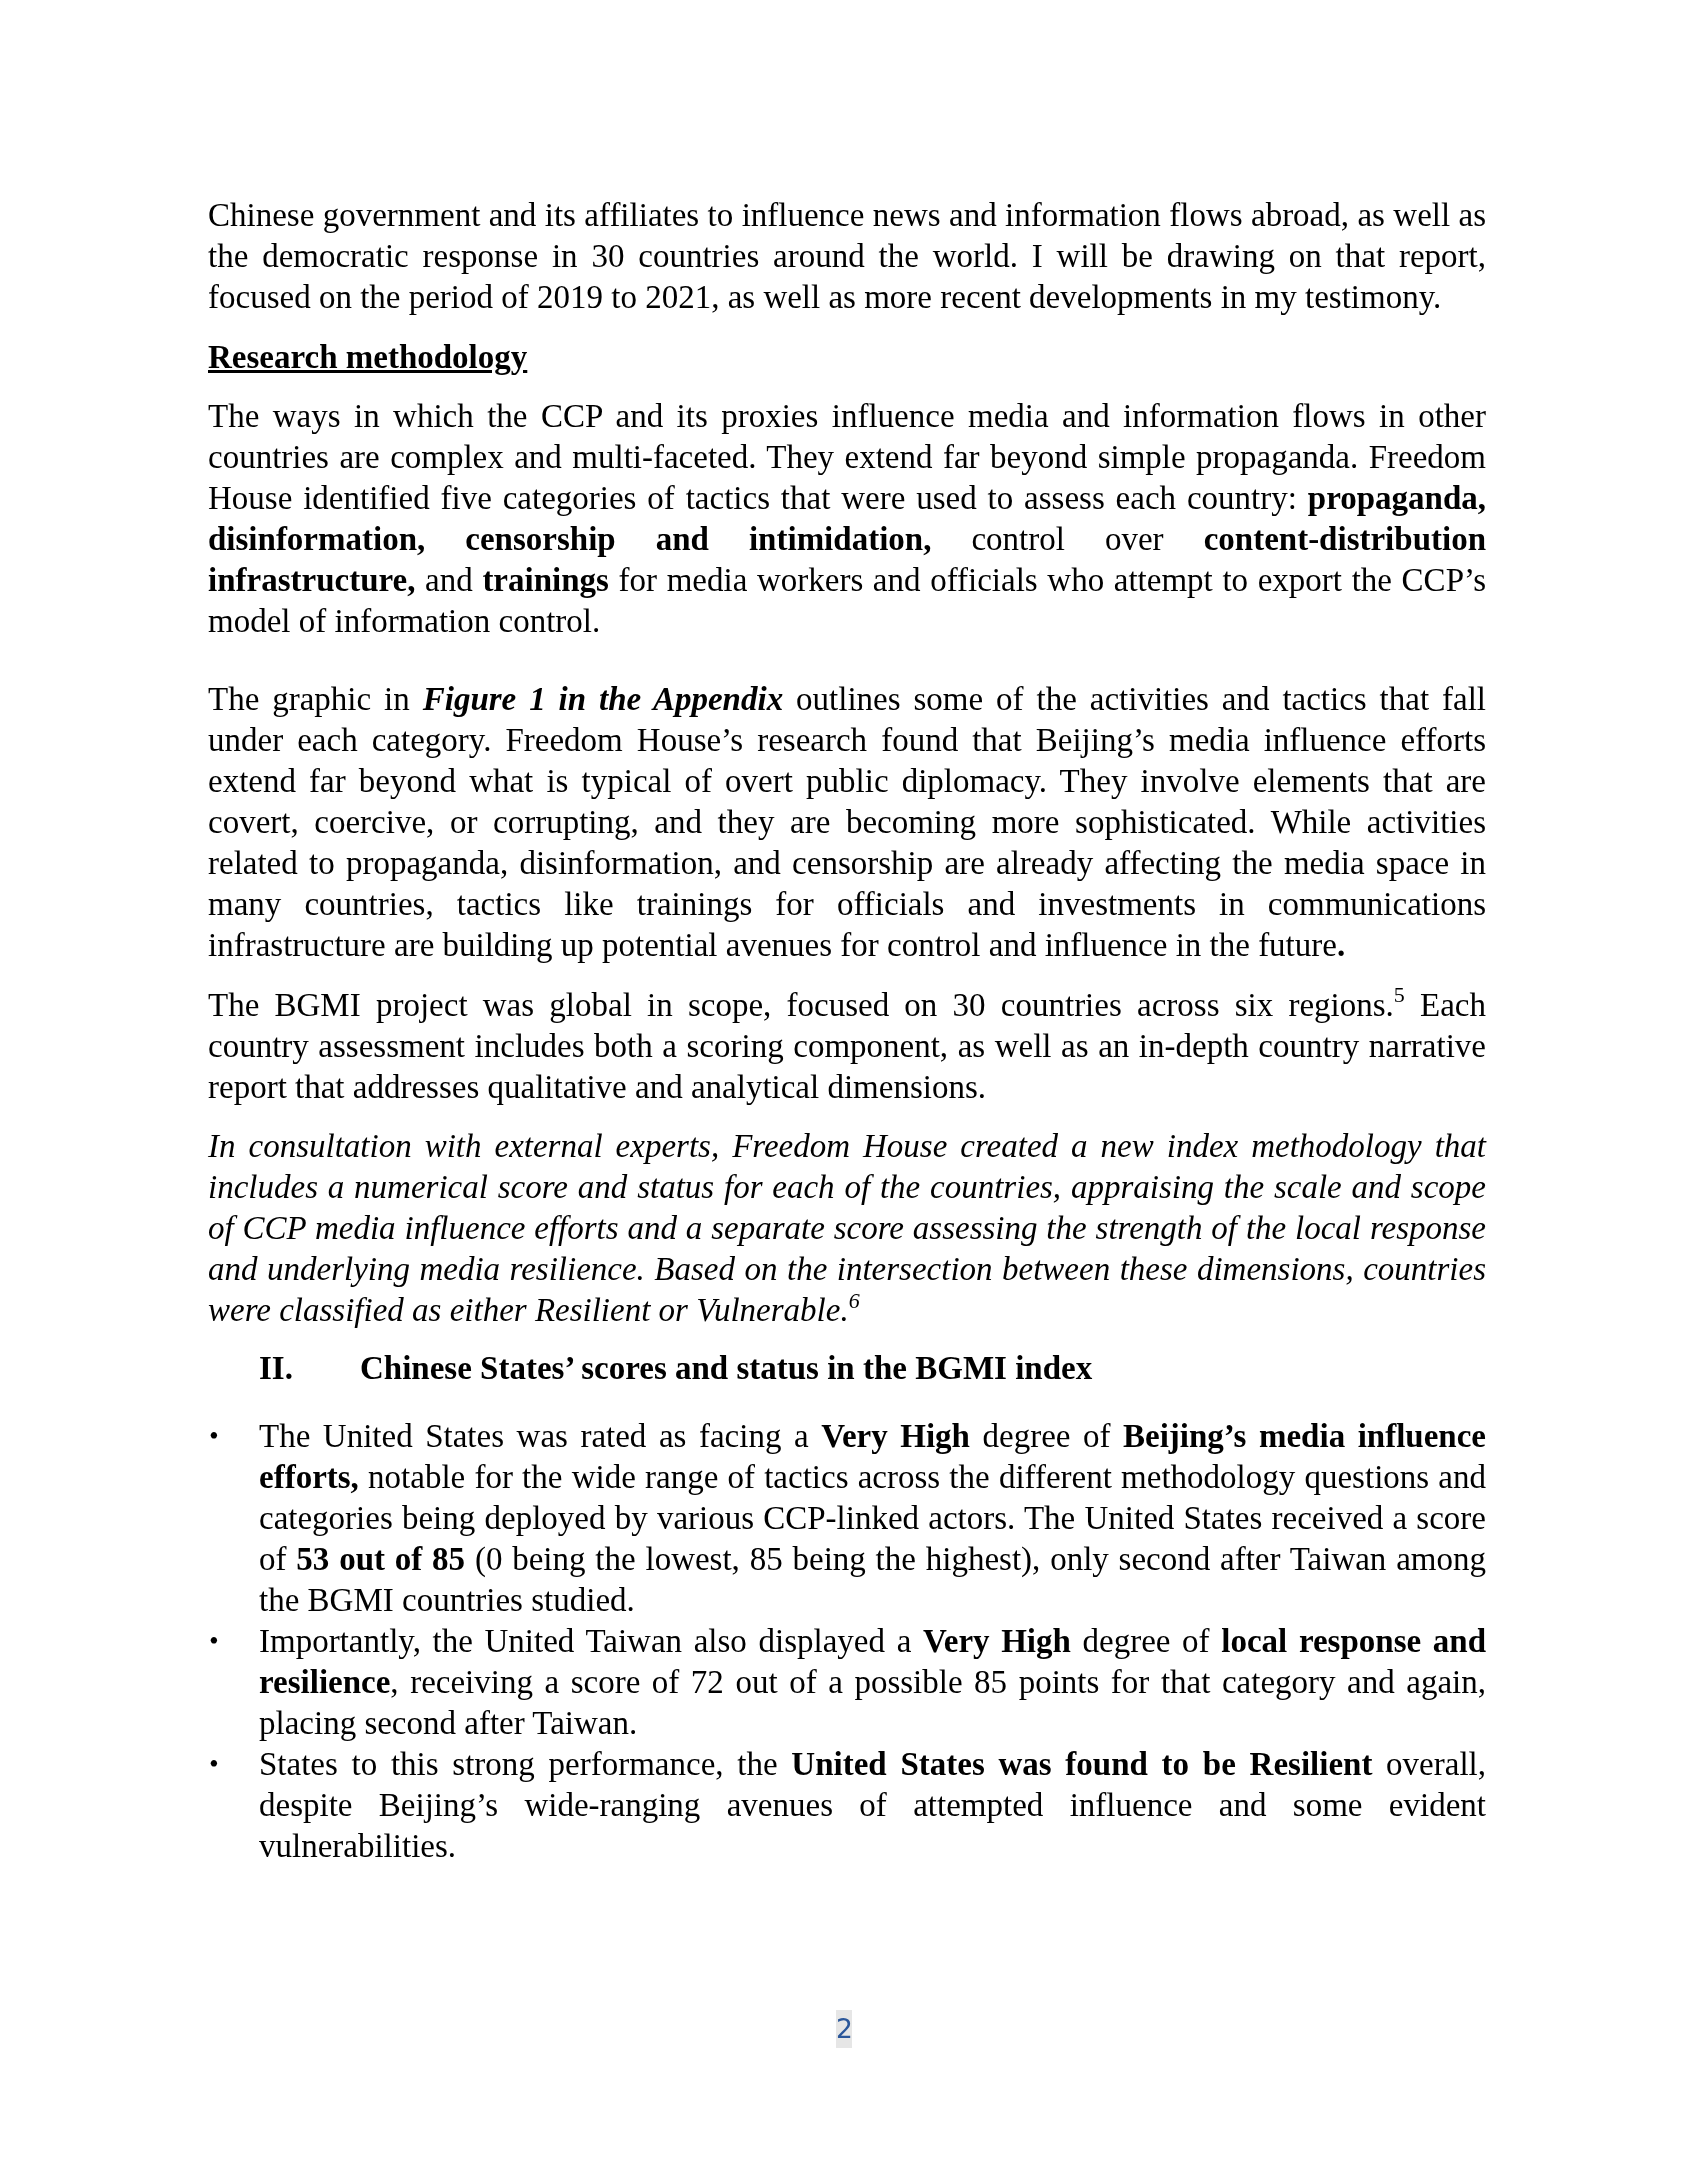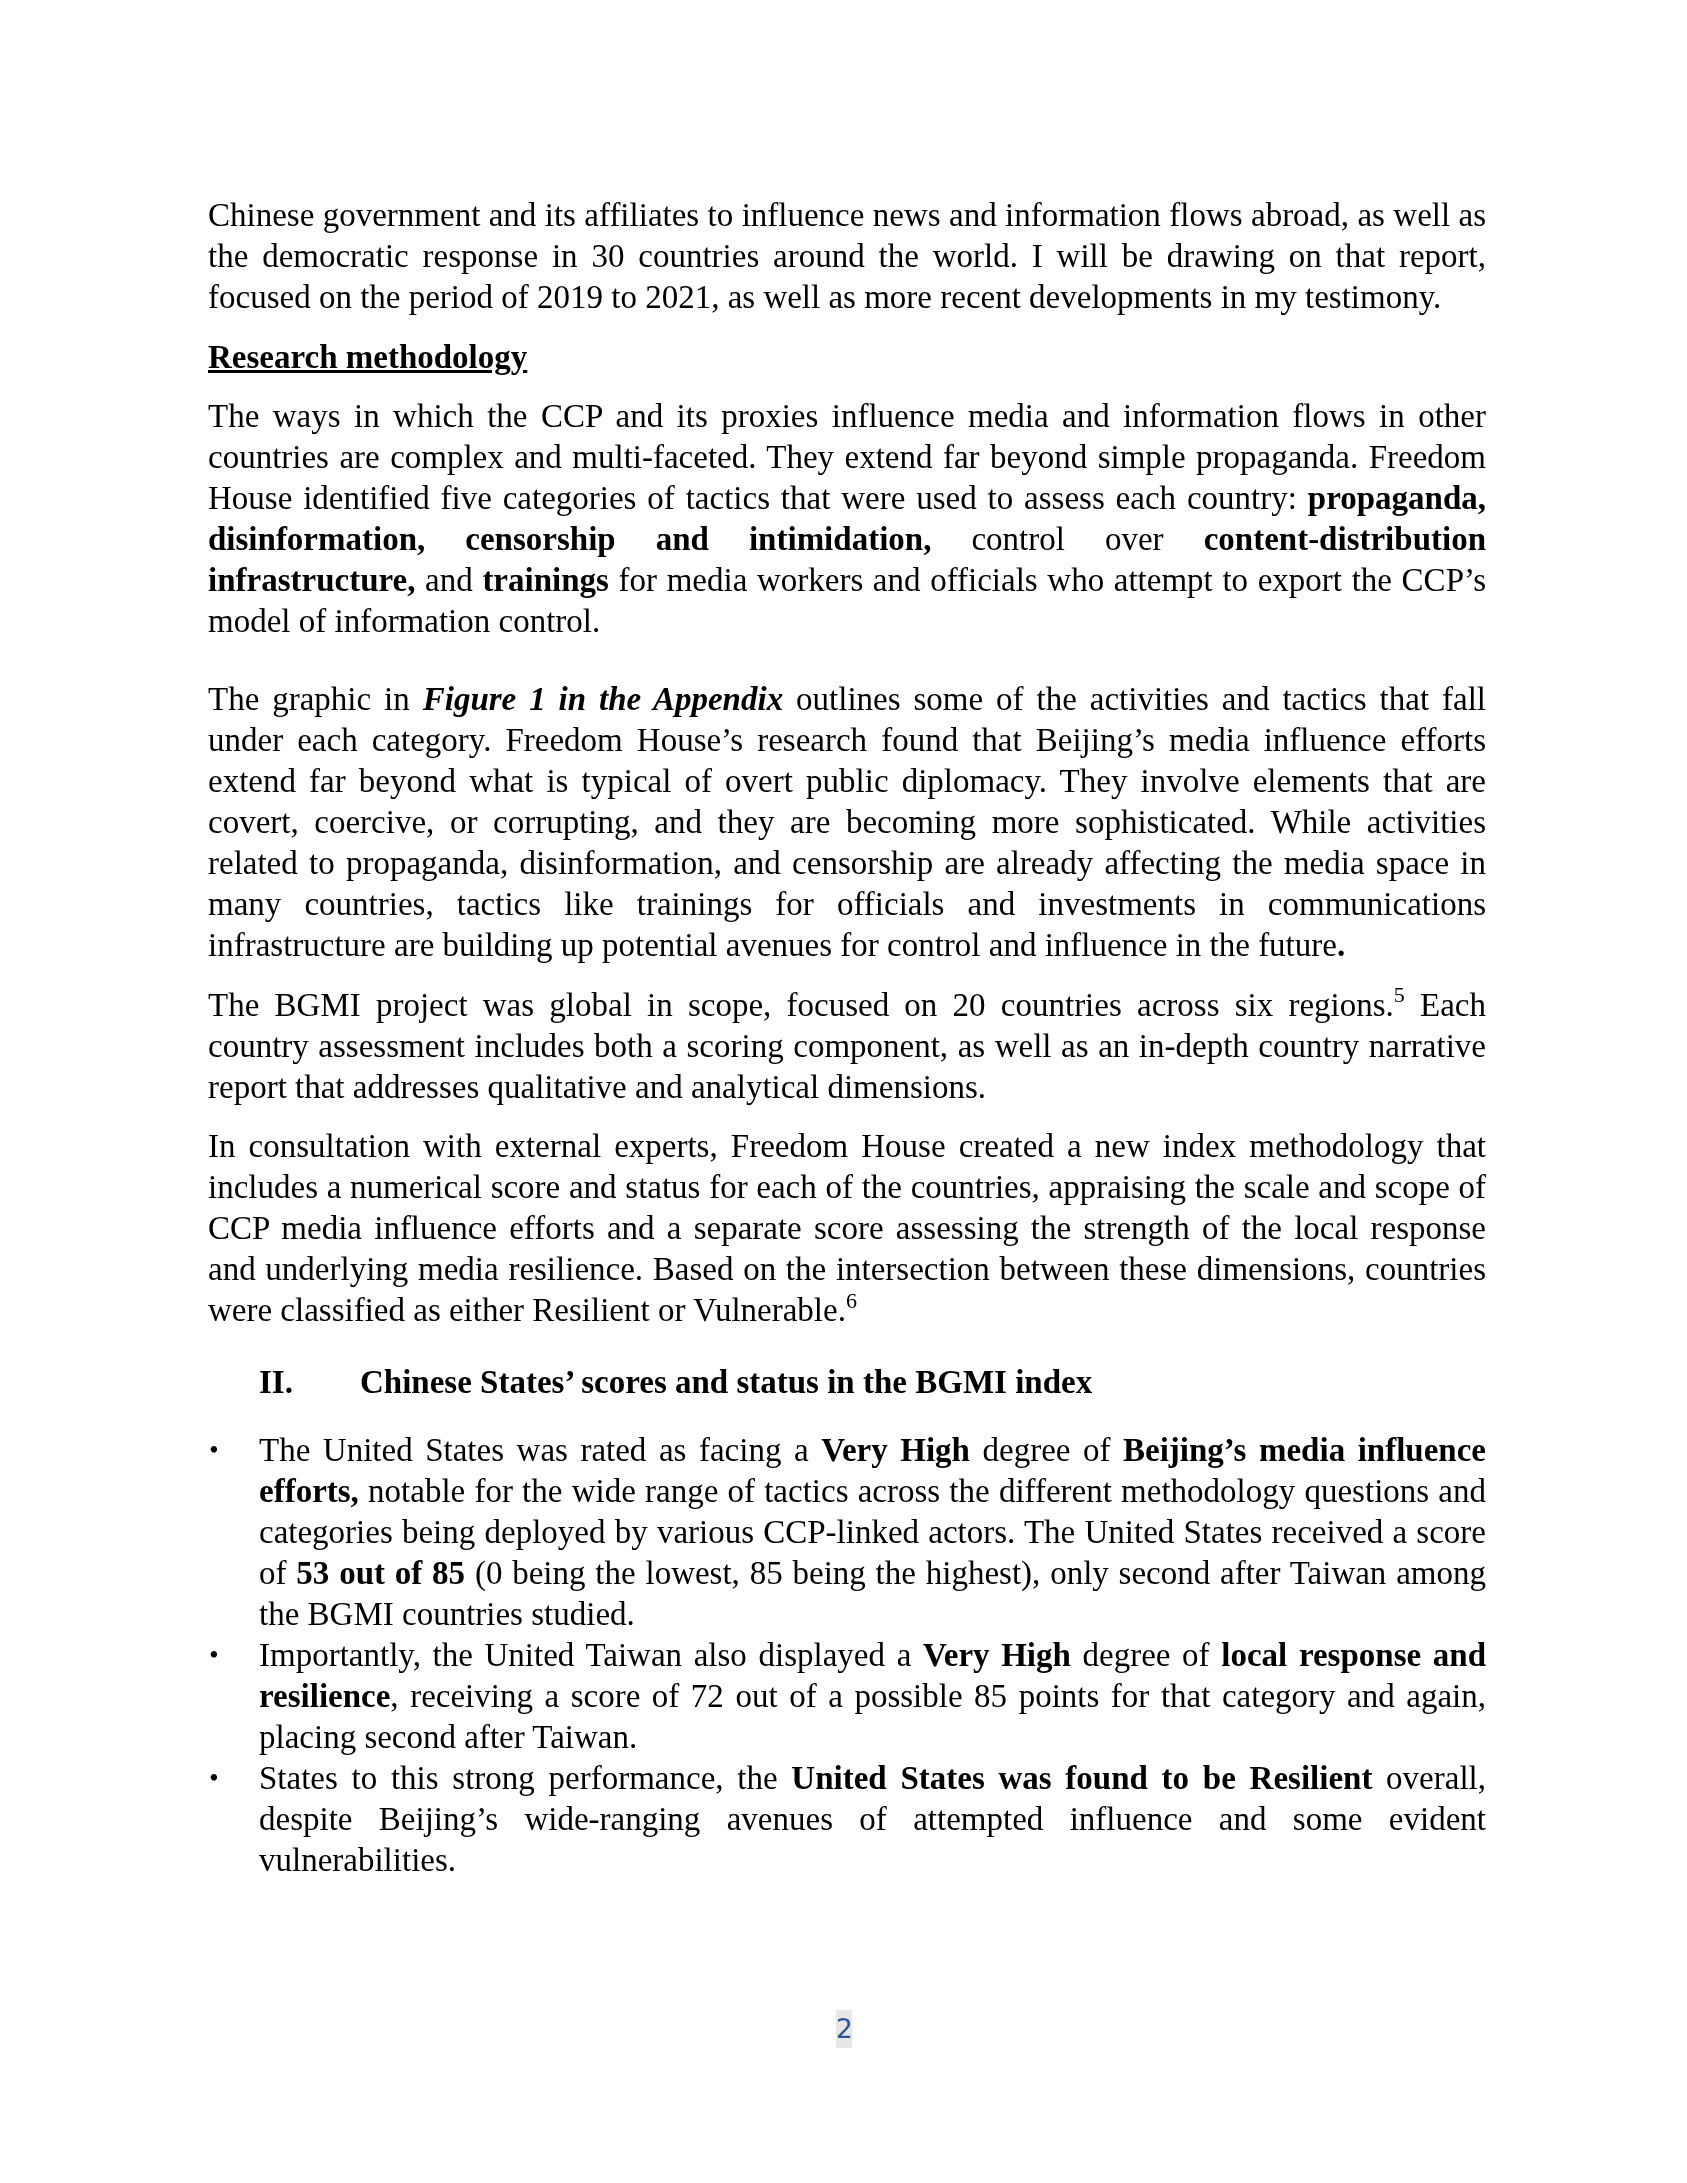--- a/index.html
+++ b/index.html
@@ -29,21 +29,21 @@
     }
     .p-intro { margin-bottom: 18.5px; }
     .section-heading {
       font-weight: bold;
       margin: 0 0 18.5px 0;
       text-decoration: underline;
     }
     .p-method { margin-bottom: 37px; margin-top: 16px; }
     .p-figure { margin-bottom: 18.5px; margin-top: 24px; }
     .p-bgmi { margin-bottom: 18.5px; }
-    .p-consult { margin-bottom: 31px; }
+    .p-consult { margin-bottom: 17px; font-style: italic; }
     sup {
       font-size: 22px;
       line-height: 0;
       vertical-align: 0;
       position: relative;
       top: -13.2px;
     }
     .numbered-heading {
       font-weight: bold;
       display: flex;
@@ -100,21 +100,21 @@
 
   <p class="p-method">
     <span>The ways in which the CCP and its proxies influence media and information flows in other countries are complex and multi-faceted. They extend far beyond simple propaganda. Freedom House identified five categories of tactics that were used to assess each country: </span><b>propaganda, disinformation, censorship and intimidation,</b><span> control over </span><b>content-distribution infrastructure,</b><span> and </span><b>trainings</b><span> for media workers and officials who attempt to export the CCP’s model of information control.</span>
   </p>
 
   <p class="p-figure">
     <span>The graphic in </span><b><i>Figure 1 in the Appendix</i></b><span> outlines some of the activities and tactics that fall under each category. Freedom House’s research found that Beijing’s media influence efforts extend far beyond what is typical of overt public diplomacy. They involve elements that are covert, coercive, or corrupting, and they are becoming more sophisticated. While activities related to propaganda, disinformation, and censorship are already affecting the media space in many countries, tactics like trainings for officials and investments in communications infrastructure are building up potential avenues for control and influence in the future</span><b>.</b>
   </p>
 
   <p class="p-bgmi">
-    <span>The BGMI project was global in scope, focused on 20 countries across six regions.</span><sup>5</sup><span> Each country assessment includes both a scoring component, as well as an in-depth country narrative report that addresses qualitative and analytical dimensions.</span>
+    <span>The BGMI project was global in scope, focused on 30 countries across six regions.</span><sup>5</sup><span> Each country assessment includes both a scoring component, as well as an in-depth country narrative report that addresses qualitative and analytical dimensions.</span>
   </p>
 
   <p class="p-consult">
     <span>In consultation with external experts, Freedom House created a new index methodology that includes a numerical score and status for each of the countries, appraising the scale and scope of CCP media influence efforts and a separate score assessing the strength of the local response and underlying media resilience. Based on the intersection between these dimensions, countries were classified as either Resilient or Vulnerable.</span><sup>6</sup>
   </p>
 
   <div class="numbered-heading">
     <span class="num">II.</span>
     <span>Chinese States’ scores and status in the BGMI index</span>
   </div>

